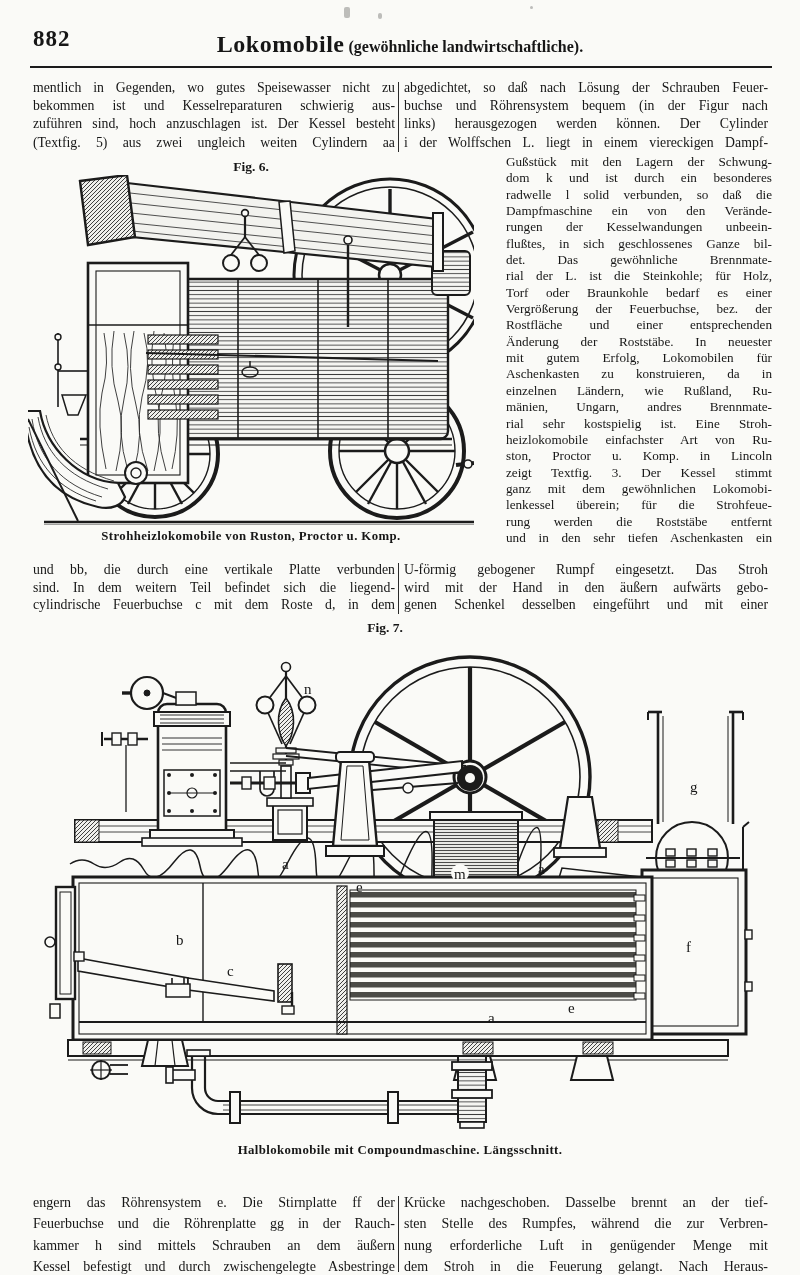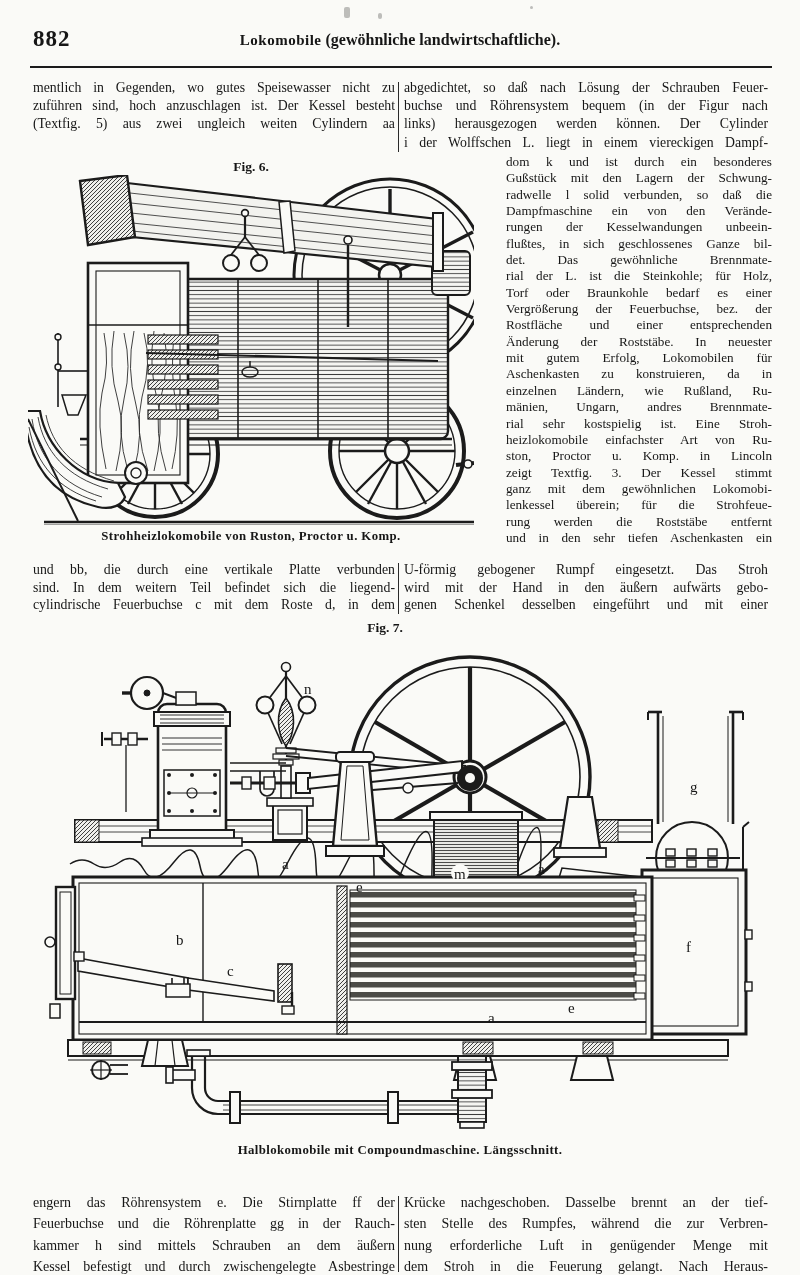--- a/index.html
+++ b/index.html
@@ -5,21 +5,21 @@
   html,body{margin:0;padding:0;background:#e8e8e6;}
   .page{position:relative;width:800px;height:1275px;background:#fafaf7;overflow:hidden;
         font-family:"Liberation Serif",serif;color:#161616;}
   .abs{position:absolute;}
   .line{text-align:justify;text-align-last:justify;font-weight:400;}
   .col{position:absolute;}
   .vrule{position:absolute;width:1px;background:#2a2a2a;}
   .speck{position:absolute;background:#8a8a88;border-radius:2px;opacity:.55;}
   .pagenum{font-size:23px;font-weight:700;letter-spacing:1px;}
   .title{width:800px;text-align:center;font-weight:700;}
-  .title .t-main{font-size:15px;letter-spacing:.5px;}
+  .title .t-main{font-size:24px;letter-spacing:.5px;}
   .title .t-paren{font-size:16px;}
   .hrule{position:absolute;background:#1b1b1b;}
   .figlabel{font-size:13.5px;font-weight:700;text-align:center;}
   .caption{font-size:12.8px;font-weight:700;text-align:center;letter-spacing:.4px;}
   .c-top{font-size:13.8px;line-height:18.2px;width:362px;}
   .c-narrow{font-size:13.2px;line-height:16.35px;width:266px;}
   .c-mid{font-size:13.8px;line-height:17.5px;width:362px;}
   .c-bot{font-size:14px;line-height:21.3px;width:362px;}
   svg text{font-family:"Liberation Serif",serif;font-size:15px;fill:#161616;}
   svg{display:block;}
@@ -35,20 +35,21 @@
 
   <div class="abs pagenum" style="left:33px;top:26px;">882</div>
   <div class="abs title" style="top:31px;left:0;">
     <span class="t-main">Lokomobile</span>
     <span class="t-paren">(gewöhnliche landwirtschaftliche).</span>
   </div>
   <div class="hrule" style="left:30px;top:66px;width:742px;height:2px;"></div>
 
   <div class="col c-top" style="left:33px;top:79px;">
       <div class="line">mentlich in Gegenden, wo gutes Speisewasser nicht zu</div>
+      <div class="line">bekommen ist und Kesselreparaturen schwierig aus-</div>
       <div class="line">zuführen sind, hoch anzuschlagen ist. Der Kessel besteht</div>
       <div class="line">(Textfig. 5) aus zwei ungleich weiten Cylindern aa</div>
     </div>
   <div class="vrule" style="left:398px;top:82px;height:70px;"></div>
   <div class="col c-top" style="left:404px;top:79px;width:364px;">
       <div class="line">abgedichtet, so daß nach Lösung der Schrauben Feuer-</div>
       <div class="line">buchse und Röhrensystem bequem (in der Figur nach</div>
       <div class="line">links) herausgezogen werden können.  Der Cylinder</div>
       <div class="line">i der Wolffschen L. liegt in einem viereckigen Dampf-</div>
     </div>
@@ -203,22 +204,22 @@
 
       <g stroke="#1b1b1b">
         <line x1="16" y1="347" x2="446" y2="347" stroke-width="2.6"></line>
         <line x1="16" y1="350" x2="446" y2="350" stroke-width="0.8"></line>
       </g>
     </svg>
     <div class="caption" style="margin-top:4px;">Strohheizlokomobile von Ruston, Proctor u. Komp.</div>
   </div>
 
   <div class="col c-narrow" style="left:506px;top:154px;">
+      <div class="line">Gußstück mit den Lagern der Schwung-</div>
       <div class="line">dom k und ist durch ein besonderes</div>
-      <div class="line">Gußstück mit den Lagern der Schwung-</div>
       <div class="line">radwelle l solid verbunden, so daß die</div>
       <div class="line">Dampfmaschine ein von den Verände-</div>
       <div class="line">rungen der Kesselwandungen unbeein-</div>
       <div class="line">flußtes, in sich geschlossenes Ganze bil-</div>
       <div class="line">det.  Das gewöhnliche Brennmate-</div>
       <div class="line">rial der L. ist die Steinkohle; für Holz,</div>
       <div class="line">Torf oder Braunkohle bedarf es einer</div>
       <div class="line">Vergrößerung der Feuerbuchse, bez. der</div>
       <div class="line">Rostfläche und einer entsprechenden</div>
       <div class="line">Änderung der Roststäbe.  In neuester</div>

